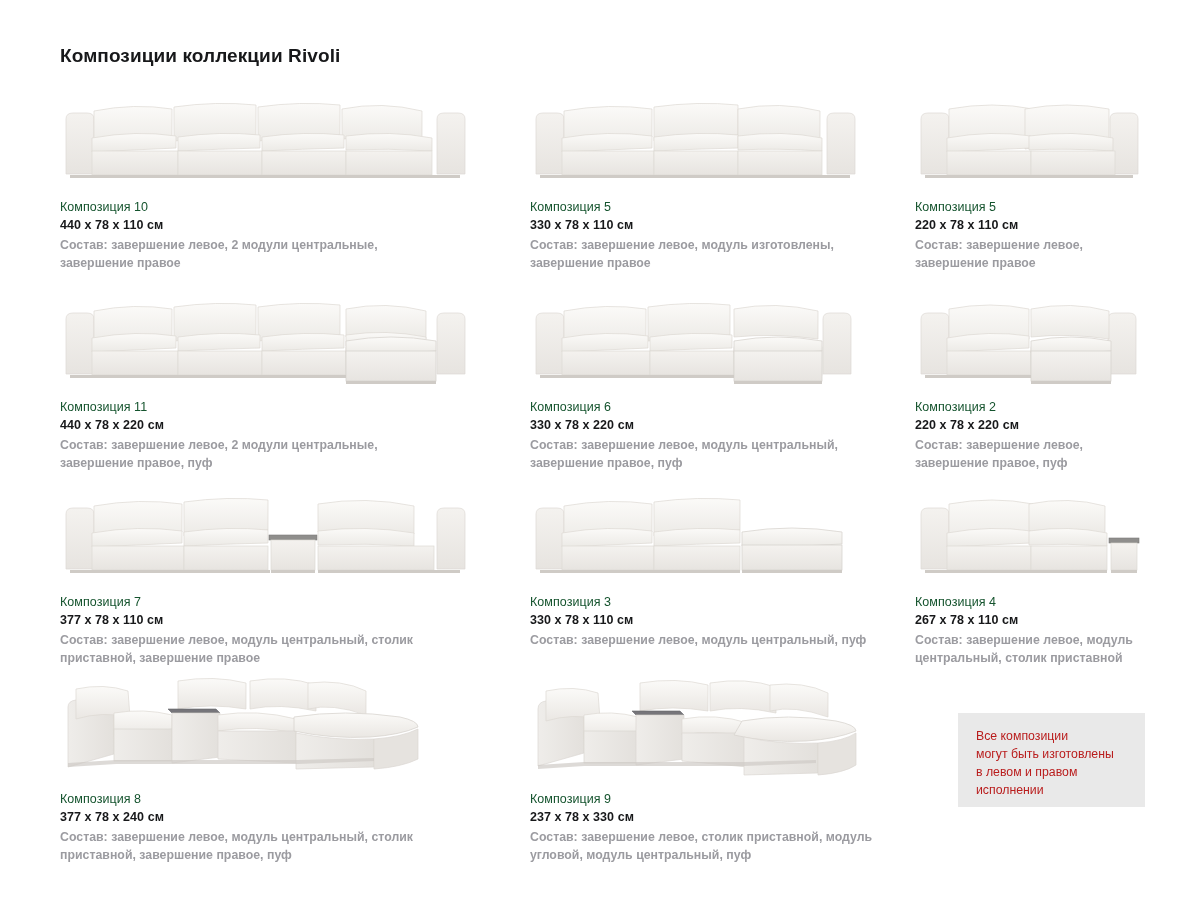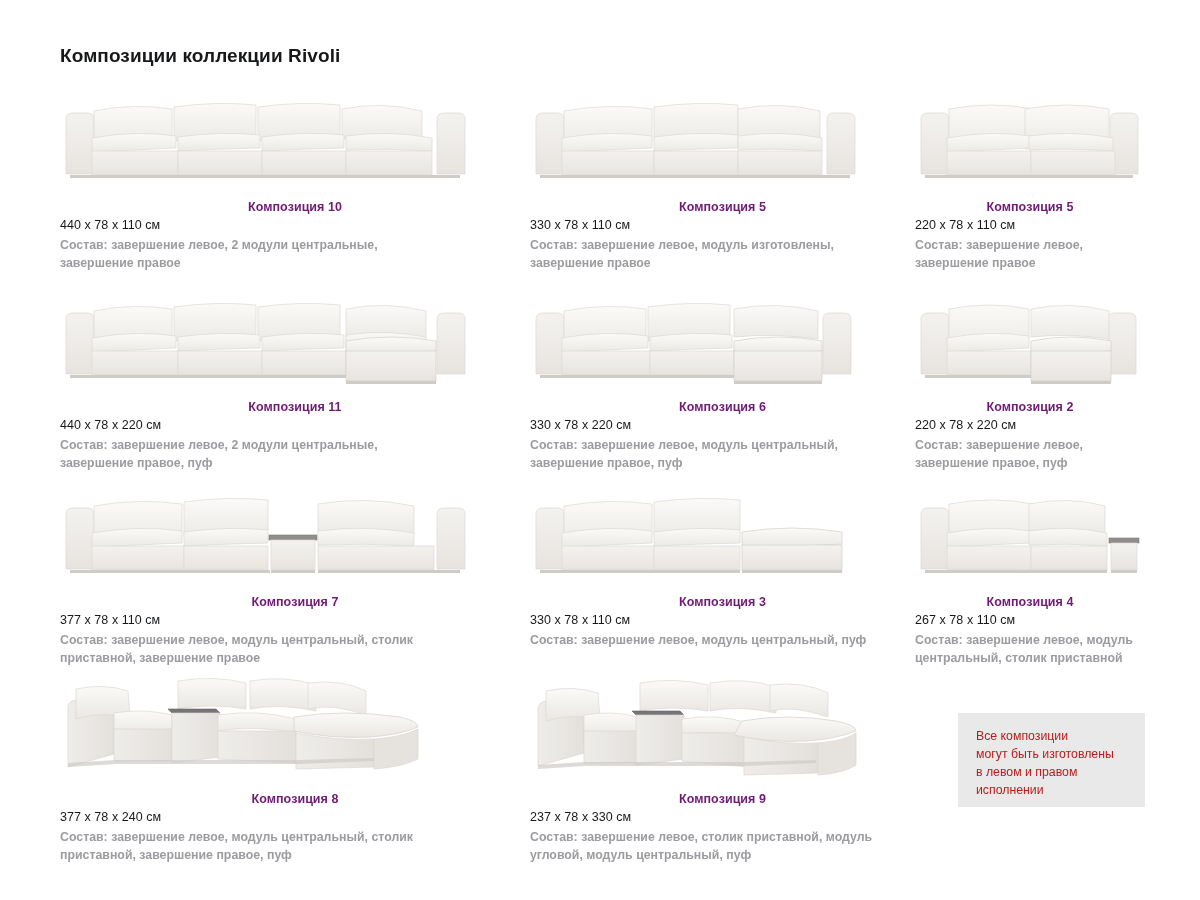--- a/index.html
+++ b/index.html
@@ -64,29 +64,28 @@
     width: 100%;
     display: flex;
     align-items: flex-end;
   }
   .figure svg { display: block; }
 
   .caption { margin-top: 10px; }
 
   .caption .name {
     font-size: 12.5px;
-    font-weight: 700;
-    color: #701a75;
+    font-weight: 400;
+    color: #14532d;
     line-height: 18px;
     letter-spacing: 0.05px;
-    text-align: center;
   }
   .caption .dims {
     font-size: 12.5px;
-    font-weight: 400;
+    font-weight: 700;
     color: #17181a;
     line-height: 18px;
     letter-spacing: 0.05px;
   }
   .caption .comp {
     margin-top: 2px;
     font-size: 12.3px;
     font-weight: 700;
     color: #9b9ba0;
     line-height: 18px;

